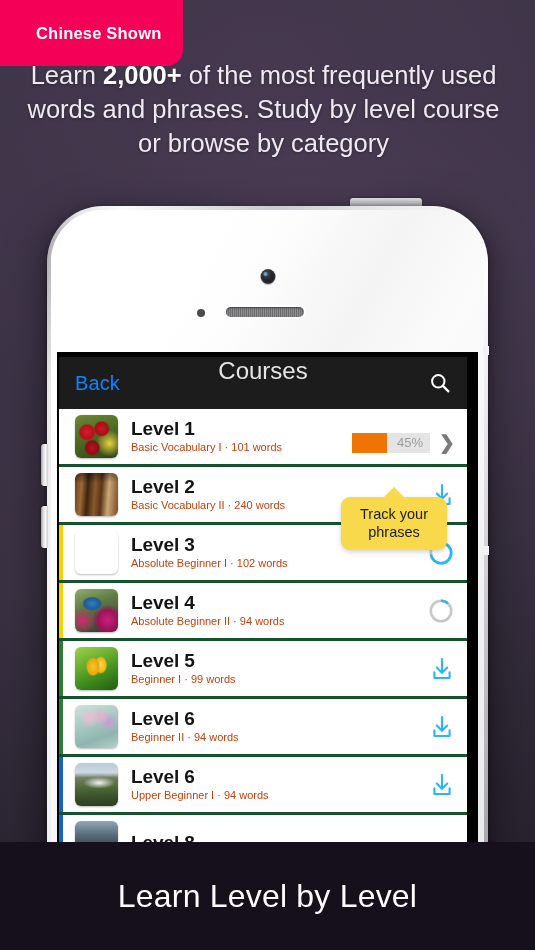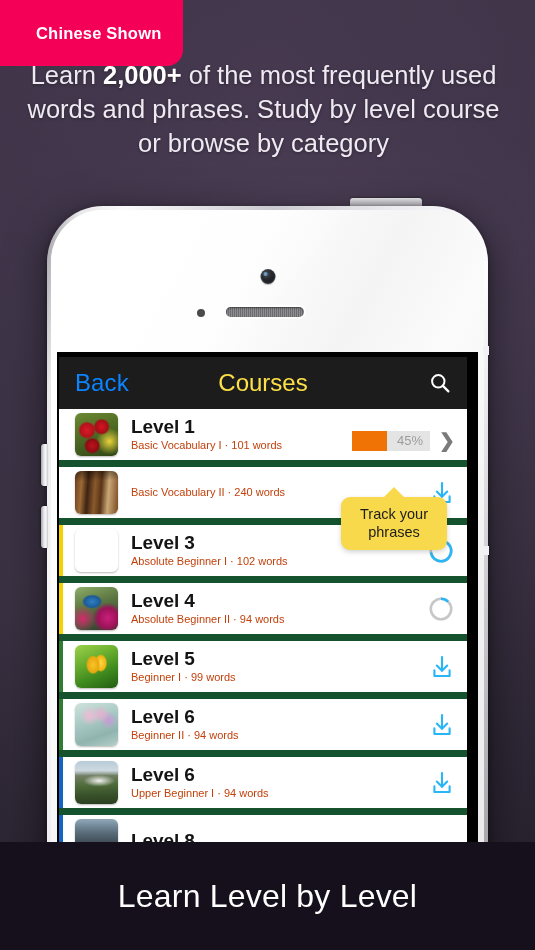--- a/index.html
+++ b/index.html
@@ -141,42 +141,42 @@
 
   
   #navbar {
     position:relative;
     height:52px;
     background:#1c1c1c;
     display:flex; align-items:center;
     padding:0 16px;
   }
   #back-btn {
-    color:#0a84ff; font-size:24px; font-weight:400;
+    color:#0a84ff; font-size:20px; font-weight:400;
     letter-spacing:0.1px; cursor:pointer;
   }
   #nav-title {
     position:absolute; left:0; right:0; top:0; bottom:0;
-    display:flex; align-items:center; justify-content:center;
-    color:#fde047; font-size:24px; font-weight:400;
+    display:flex; align-items:flex-start; justify-content:center;
+    color:#e5e5e5; font-size:24px; font-weight:400;
     pointer-events:none;
   }
   #search-btn {
     margin-left:auto; z-index:2; display:flex; align-items:center;
     cursor:pointer;
   }
 
   
   #course-list { position:relative; background:#fff; }
   .row {
     position:relative;
     height:58px;
     display:flex; align-items:center;
     padding-left:16px; padding-right:12px;
-    border-bottom:7px solid #14532d;
+    border-bottom:3px solid #14532d;
     background:#fff;
   }
   .accent {
     position:absolute; left:0; top:0; bottom:0; width:4px;
   }
   .thumb {
     width:43px; height:43px; border-radius:6px;
     flex:0 0 43px;
     margin-right:13px;
     box-shadow:0 1px 2px rgba(0,0,0,0.28);
@@ -320,20 +320,21 @@
                   <div class="progress-fill" style="width: 45%; background: rgb(240, 116, 5);"></div>
                   <div class="progress-label">45%</div>
                 </div>
                 <div class="chevron">❯</div>
               </div>
             </div>
           </div>
           <div class="row">
             <div class="thumb" style="background-image: linear-gradient(178deg, rgba(0, 0, 0, 0.45) 0%, rgba(0, 0, 0, 0) 24%), linear-gradient(94deg, rgb(107, 60, 28) 0%, rgb(156, 106, 54) 16%, rgb(61, 35, 18) 30%, rgb(138, 90, 44) 46%, rgb(90, 52, 24) 60%, rgb(202, 167, 118) 76%, rgb(122, 75, 34) 100%), linear-gradient(rgb(185, 143, 85) 0%, rgb(232, 214, 180) 52%, rgb(200, 162, 114) 100%);"></div>
             <div class="row-text">
+              <div class="row-title">Level 2</div>
               <div class="row-sub">Basic Vocabulary II · 240 words</div>
             </div>
             <div class="row-right">
               <svg class="dl" width="26" height="26" viewBox="0 0 26 26">
                 <line x1="13" y1="3" x2="13" y2="16.5" stroke="#29B6F6" stroke-width="2.1" stroke-linecap="round"></line>
                 <polyline points="7.8,11.6 13,16.8 18.2,11.6" fill="none" stroke="#29B6F6" stroke-width="2.1" stroke-linecap="round" stroke-linejoin="round"></polyline>
                 <polyline points="5.4,16.4 5.4,22 20.6,22 20.6,16.4" fill="none" stroke="#29B6F6" stroke-width="2.1" stroke-linecap="round" stroke-linejoin="round"></polyline>
               </svg>
             </div>
           </div>

